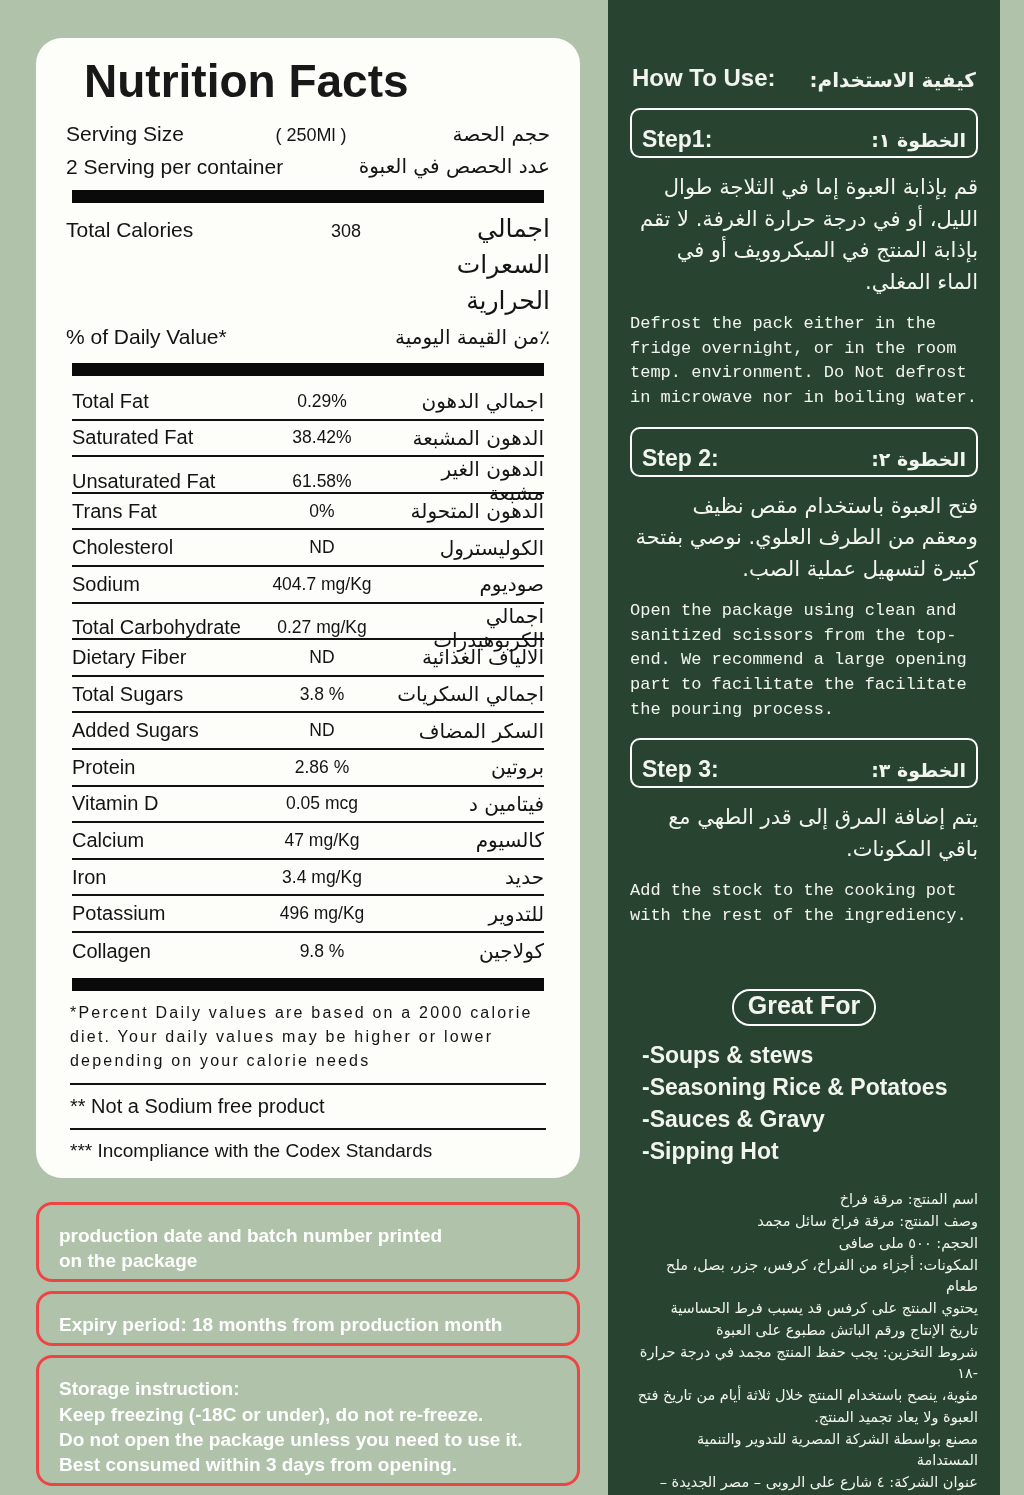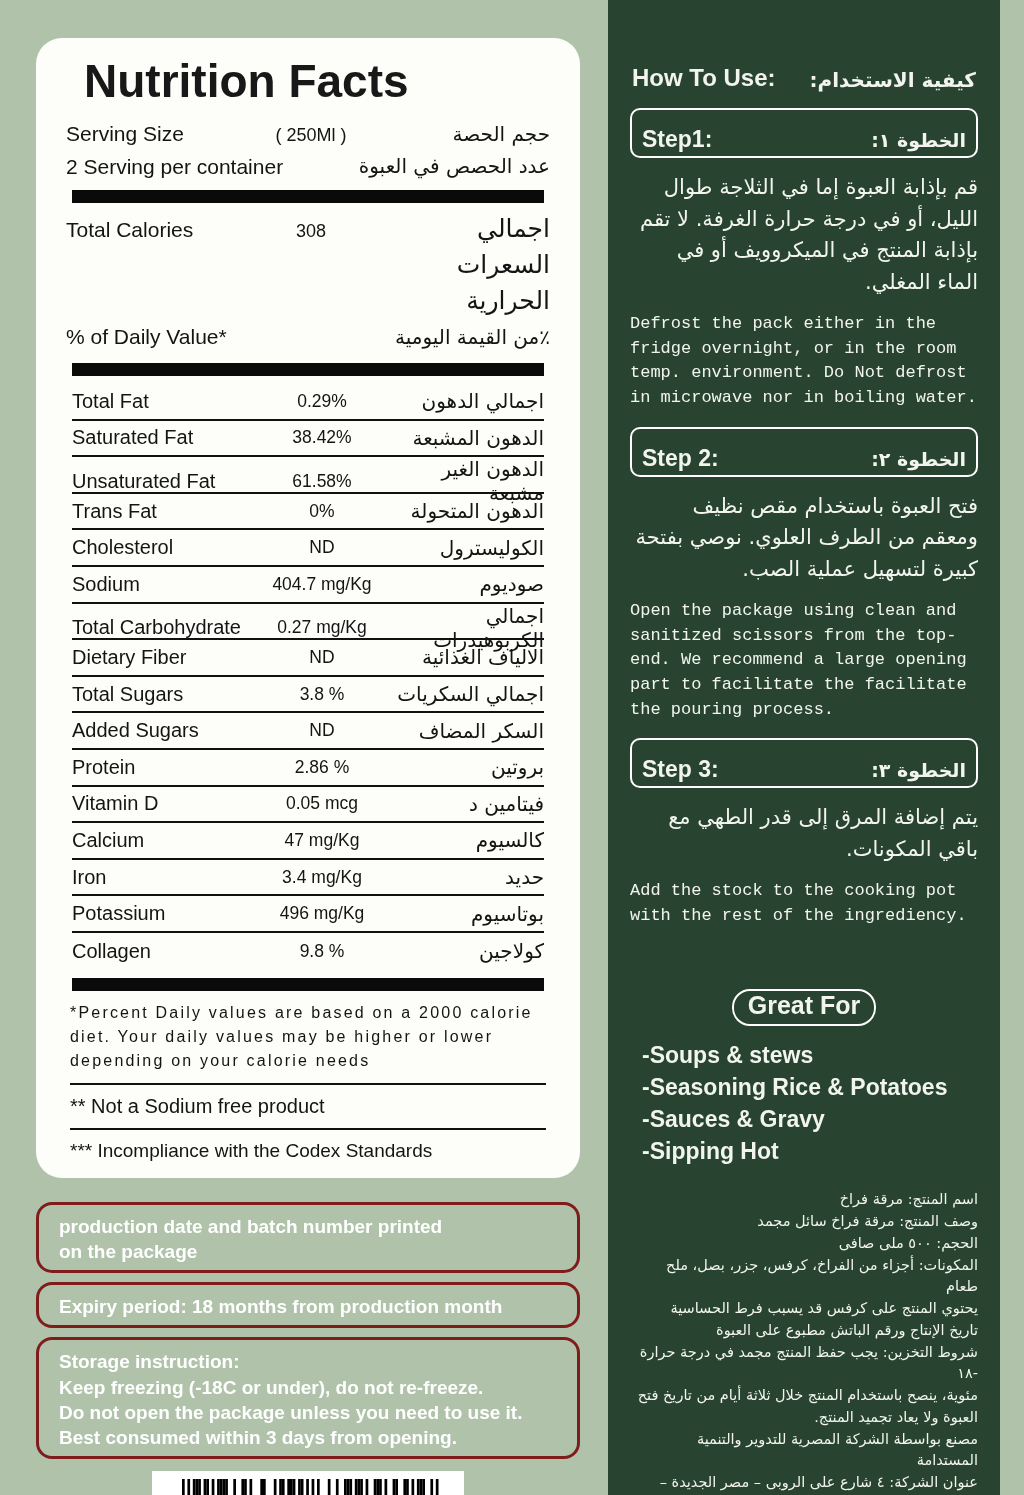--- a/index.html
+++ b/index.html
@@ -32,42 +32,42 @@
   .nf-title{
     font-size:46px;font-weight:800;letter-spacing:0;
     margin:4px 0 10px 18px;color:#181818;
   }
   .srow{display:grid;grid-template-columns:180px 130px 1fr;align-items:baseline;font-size:21px;line-height:31px;}
   .srow .val{text-align:center;font-size:18px;}
   .srow .ar{text-align:right;direction:rtl;font-family:"DejaVu Sans",sans-serif;font-size:20px;}
   .srow2{display:grid;grid-template-columns:1fr 1fr;font-size:21px;line-height:31px;}
   .srow2 .ar{text-align:right;direction:rtl;font-family:"DejaVu Sans",sans-serif;font-size:20px;}
   .thick-bar{height:13px;background:#0a0a0a;margin:8px 6px;}
-  .cal-row{display:grid;grid-template-columns:180px 130px 1fr;align-items:baseline;font-size:21px;line-height:36px;}
+  .cal-row{display:grid;grid-template-columns:180px 130px 1fr;align-items:baseline;font-size:21px;line-height:36px;gap:35px;}
   .cal-row .val{text-align:center;font-size:18px;}
   .cal-row .ar{text-align:right;direction:rtl;font-family:"DejaVu Sans",sans-serif;font-size:25px;}
   .cal-row2{display:grid;grid-template-columns:1fr 1fr;font-size:21px;line-height:36px;}
   .cal-row2 .ar{text-align:right;direction:rtl;font-family:"DejaVu Sans",sans-serif;font-size:20px;}
   #nf-rows{margin:0 6px;}
   .nf-row{
     display:grid;grid-template-columns:185px 130px 1fr;align-items:center;
     height:36.6px;border-bottom:2px solid #111;font-size:20px;
   }
   .nf-row:last-child{border-bottom:none;}
   .nf-row .val{text-align:center;font-size:17.5px;}
   .nf-row .ar{text-align:right;direction:rtl;font-family:"DejaVu Sans",sans-serif;font-size:20px;}
   .fn1{font-size:16px;letter-spacing:2.2px;line-height:1.5;margin:10px 4px 10px;}
   .fn-div{border:none;border-top:2px solid #111;margin:0 4px;}
   .fn2{font-size:20px;margin:10px 4px;}
   .fn3{font-size:19px;margin:10px 4px 4px;}
   
   .info-box{
-    border:3px solid #7f1d1d;border-radius:16px;
+    border:3px solid #ef4444;border-radius:16px;
     color:#fff;font-weight:700;font-size:19px;line-height:1.33;
-    padding:9px 20px 6px;margin:9px 28px 0 36px;
+    padding:18px 20px 6px;margin:9px 28px 0 36px;
     white-space:pre-line;
   }
   .info-box.first{margin-top:24px;}
   
   .barcode{
     position:relative;width:312px;height:186px;background:#fff;
     margin:12px 0 0 152px;
   }
   .barcode svg{position:absolute;top:8px;left:30px;}
   
@@ -223,21 +223,21 @@
 
         <div class="nf-row">
           <span>Iron</span>
           <span class="val">3.4 mg/Kg</span>
           <span class="ar">حديد</span>
         </div>
 
         <div class="nf-row">
           <span>Potassium</span>
           <span class="val">496 mg/Kg</span>
-          <span class="ar">بوتاسيوم</span>
+          <span class="ar">للتدوير</span>
         </div>
 
         <div class="nf-row">
           <span>Collagen</span>
           <span class="val">9.8 %</span>
           <span class="ar">كولاجين</span>
         </div>
       </div>
 
       <div class="thick-bar"></div>

